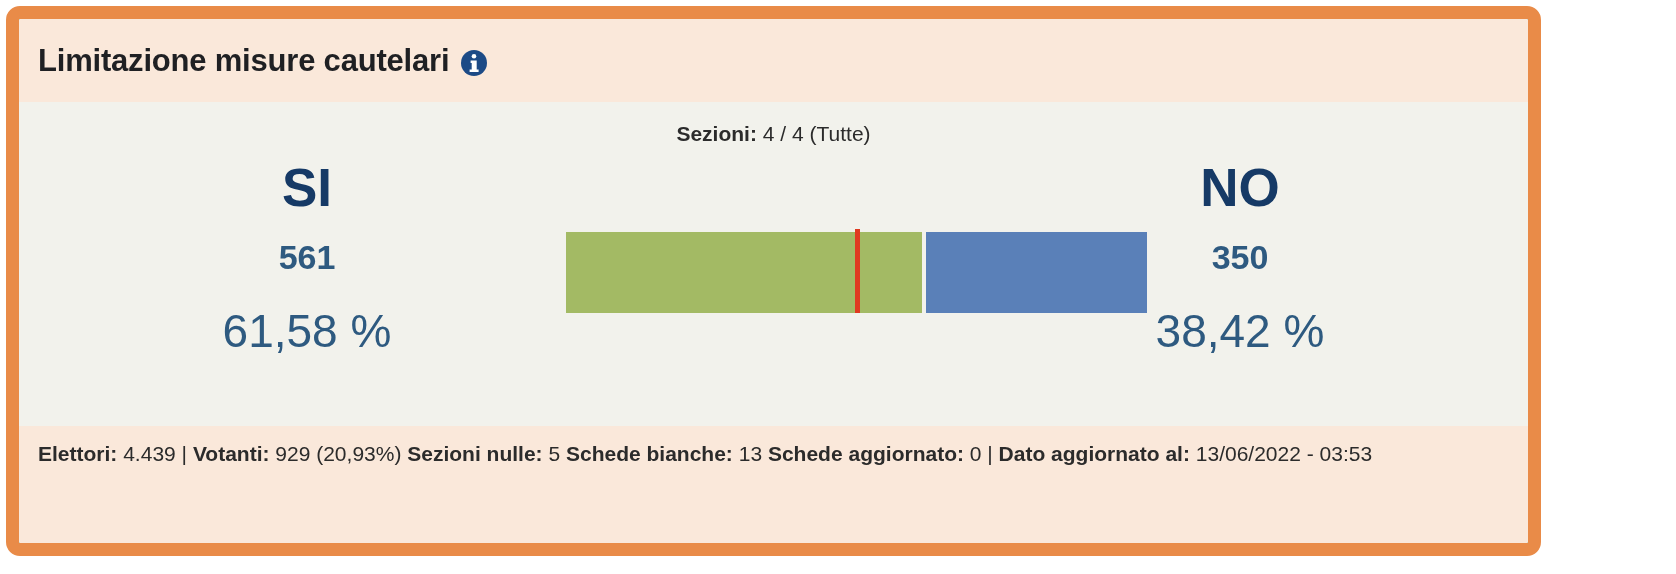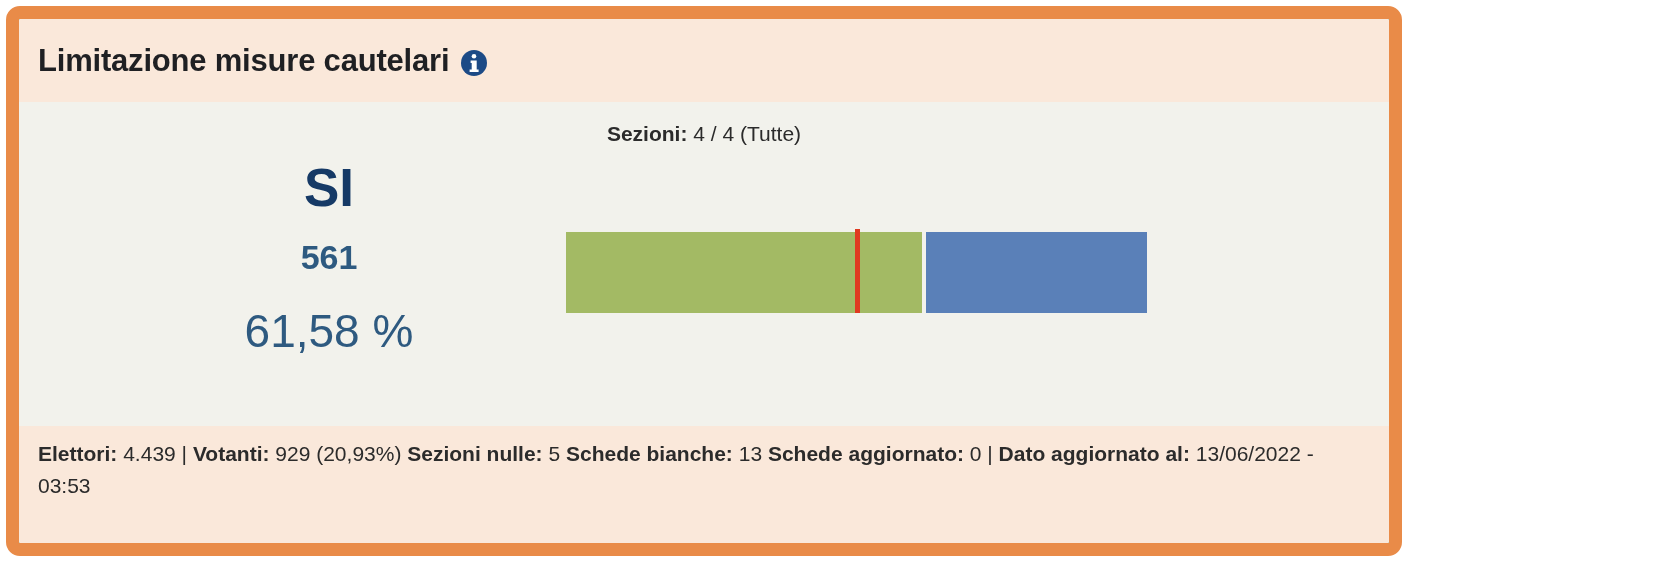--- a/index.html
+++ b/index.html
@@ -11,21 +11,21 @@
     width: 1676px;
     height: 574px;
     font-family: "Liberation Sans", sans-serif;
     overflow: hidden;
   }
 
   .card {
     position: absolute;
     left: 6px;
     top: 6px;
-    width: 1396px;
+    width: 1535px;
     height: 550px;
     box-sizing: border-box;
     border: 13px solid #e98b48;
     border-radius: 14px;
     background: #14b8a6;
     overflow: hidden;
   }
 
   
   .card-header {
@@ -73,21 +73,21 @@
     align-items: flex-start;
     justify-content: space-between;
     padding: 0 0px;
     margin-top: 14px;
   }
 
   .side {
     width: 500px;
     text-align: center;
   }
-  .side-si { padding-left: 60px; }
+  .side-si { padding-left: 38px; }
   .side-no { padding-right: 38px; }
 
   .side-label {
     font-size: 53px;
     font-weight: bold;
     color: #163a66;
     line-height: 1.06;
     letter-spacing: 0px;
   }
   .side-votes {
@@ -177,20 +177,25 @@
       </div>
 
       <div class="bar-wrap">
         <div class="bar" id="bar">
           <div class="bar-seg bar-seg-si" id="barSi" style="width: 61.23%; background: rgb(163, 186, 100);"></div>
           <div class="bar-seg bar-seg-no" id="barNo" style="width: 38.07%; background: rgb(90, 128, 184);"></div>
           <div class="bar-mid" id="barMid" style="left: calc(50% - 2px); background: rgb(224, 58, 32);"></div>
         </div>
       </div>
 
+      <div class="side side-no">
+        <div class="side-label">NO</div>
+        <div class="side-votes">350</div>
+        <div class="side-pct">38,42 %</div>
+      </div>
 
     </div>
   </div>
 
   <div class="card-footer">
     <b>Elettori:</b>
     <span>4.439</span><span> | </span><b>Votanti:</b>
     <span>929 (20,93%)</span>
     <b>Sezioni nulle:</b>
     <span>5</span>

